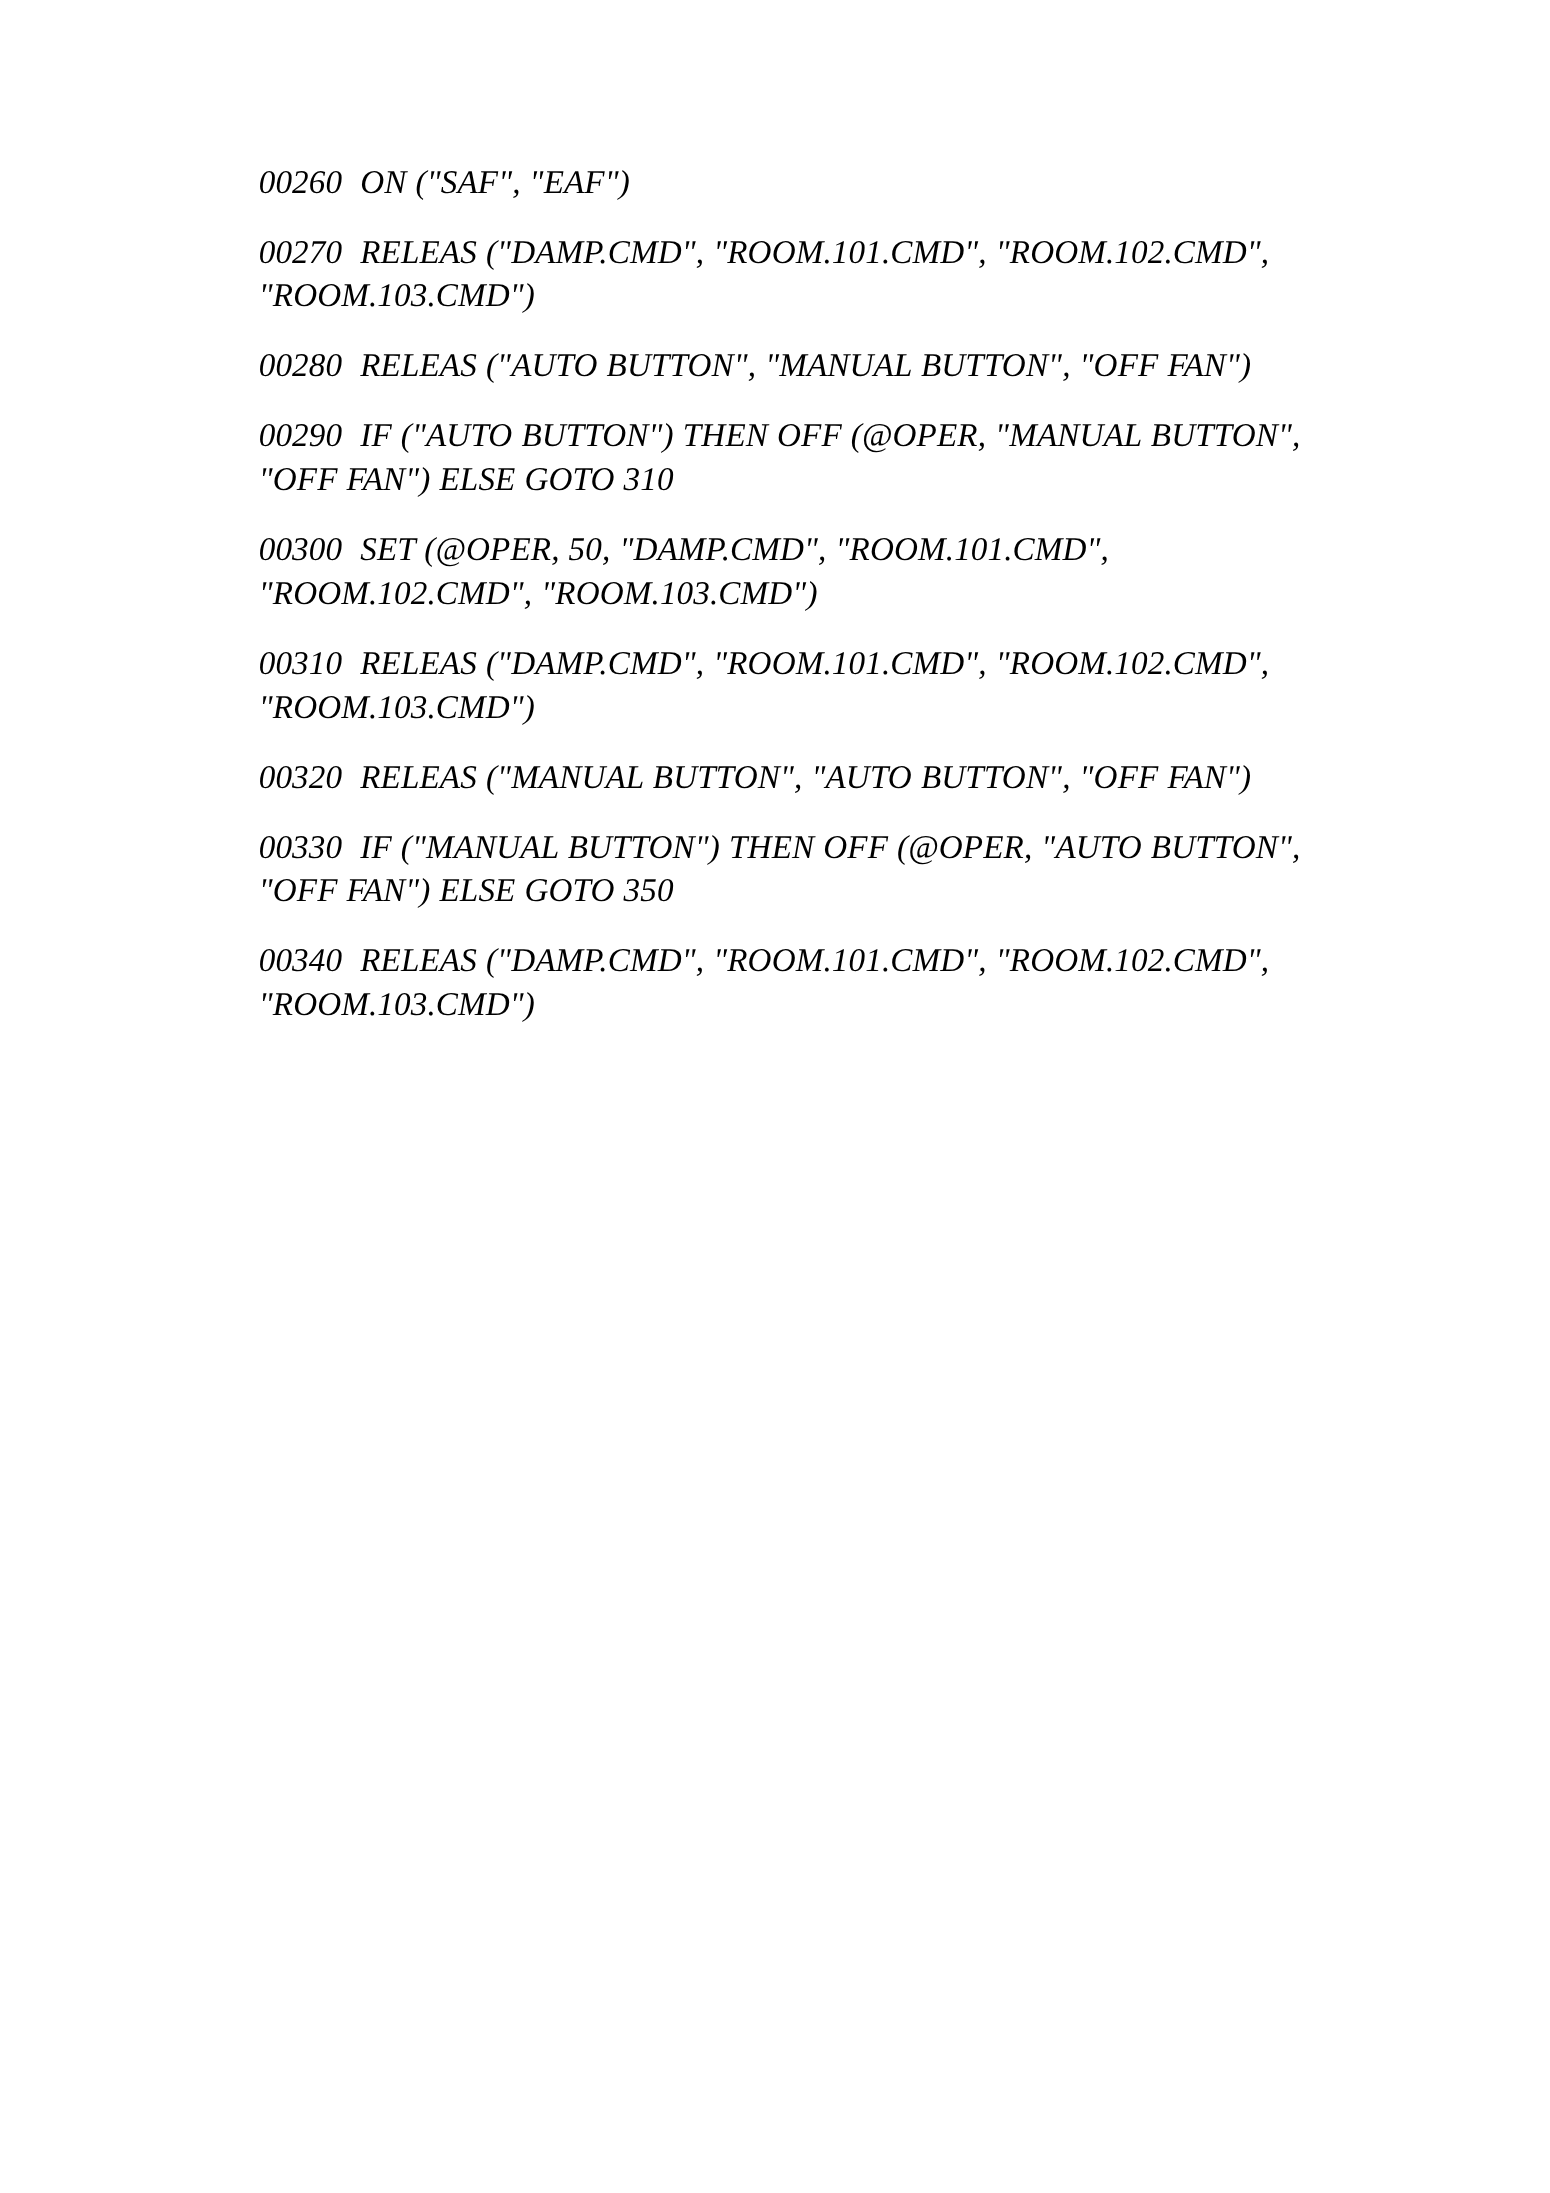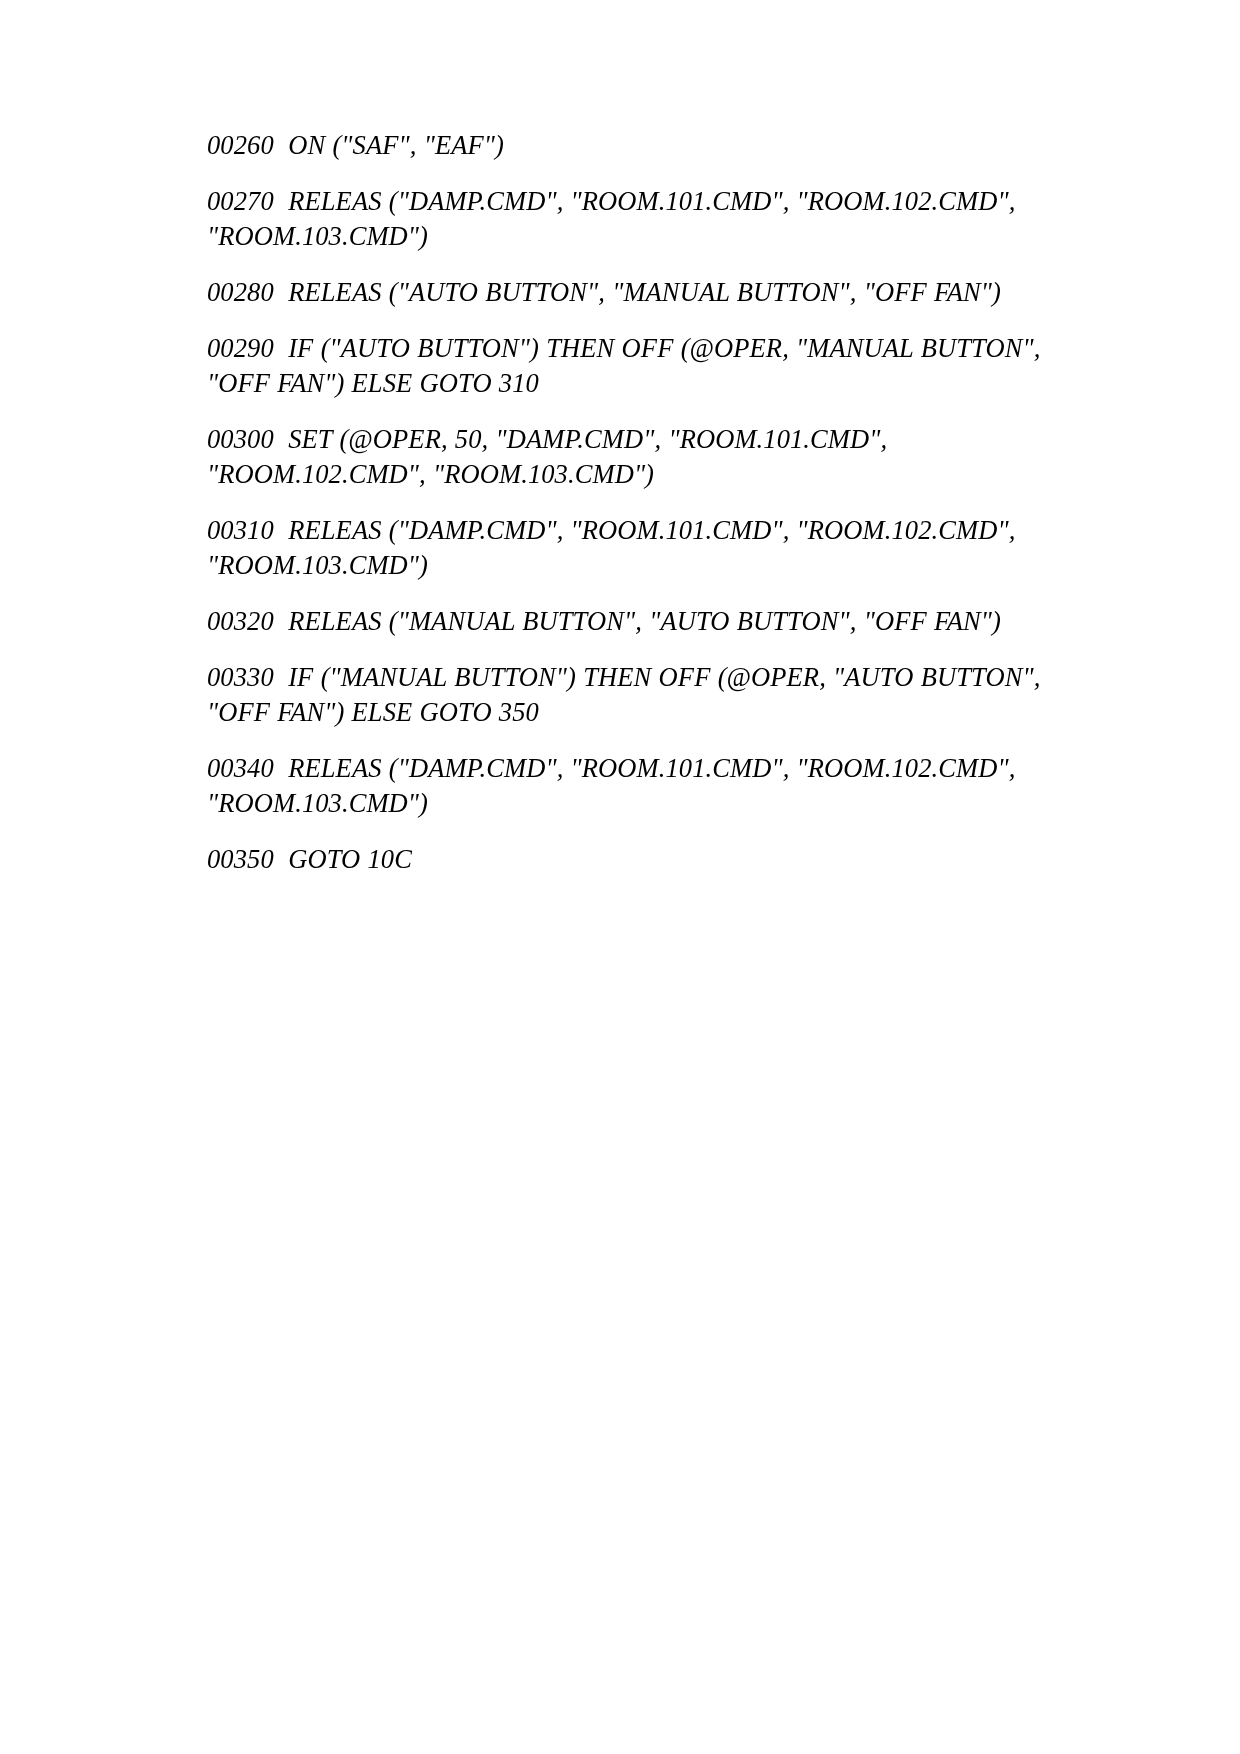--- a/index.html
+++ b/index.html
@@ -48,15 +48,14 @@
   <div class="code-list">
     <p class="code-line">00260  ON ("SAF", "EAF")</p>
     <p class="code-line">00270  RELEAS ("DAMP.CMD", "ROOM.101.CMD", "ROOM.102.CMD", "ROOM.103.CMD")</p>
     <p class="code-line">00280  RELEAS ("AUTO BUTTON", "MANUAL BUTTON", "OFF FAN")</p>
     <p class="code-line">00290  IF ("AUTO BUTTON") THEN OFF (@OPER, "MANUAL BUTTON", "OFF FAN") ELSE GOTO 310</p>
     <p class="code-line">00300  SET (@OPER, 50, "DAMP.CMD", "ROOM.101.CMD", "ROOM.102.CMD", "ROOM.103.CMD")</p>
     <p class="code-line">00310  RELEAS ("DAMP.CMD", "ROOM.101.CMD", "ROOM.102.CMD", "ROOM.103.CMD")</p>
     <p class="code-line">00320  RELEAS ("MANUAL BUTTON", "AUTO BUTTON", "OFF FAN")</p>
     <p class="code-line">00330  IF ("MANUAL BUTTON") THEN OFF (@OPER, "AUTO BUTTON", "OFF FAN") ELSE GOTO 350</p>
     <p class="code-line">00340  RELEAS ("DAMP.CMD", "ROOM.101.CMD", "ROOM.102.CMD", "ROOM.103.CMD")</p>
-    <p class="code-line">00350  GOTO 10C</p>
   </div>
 </div>
 
 </body></html>

